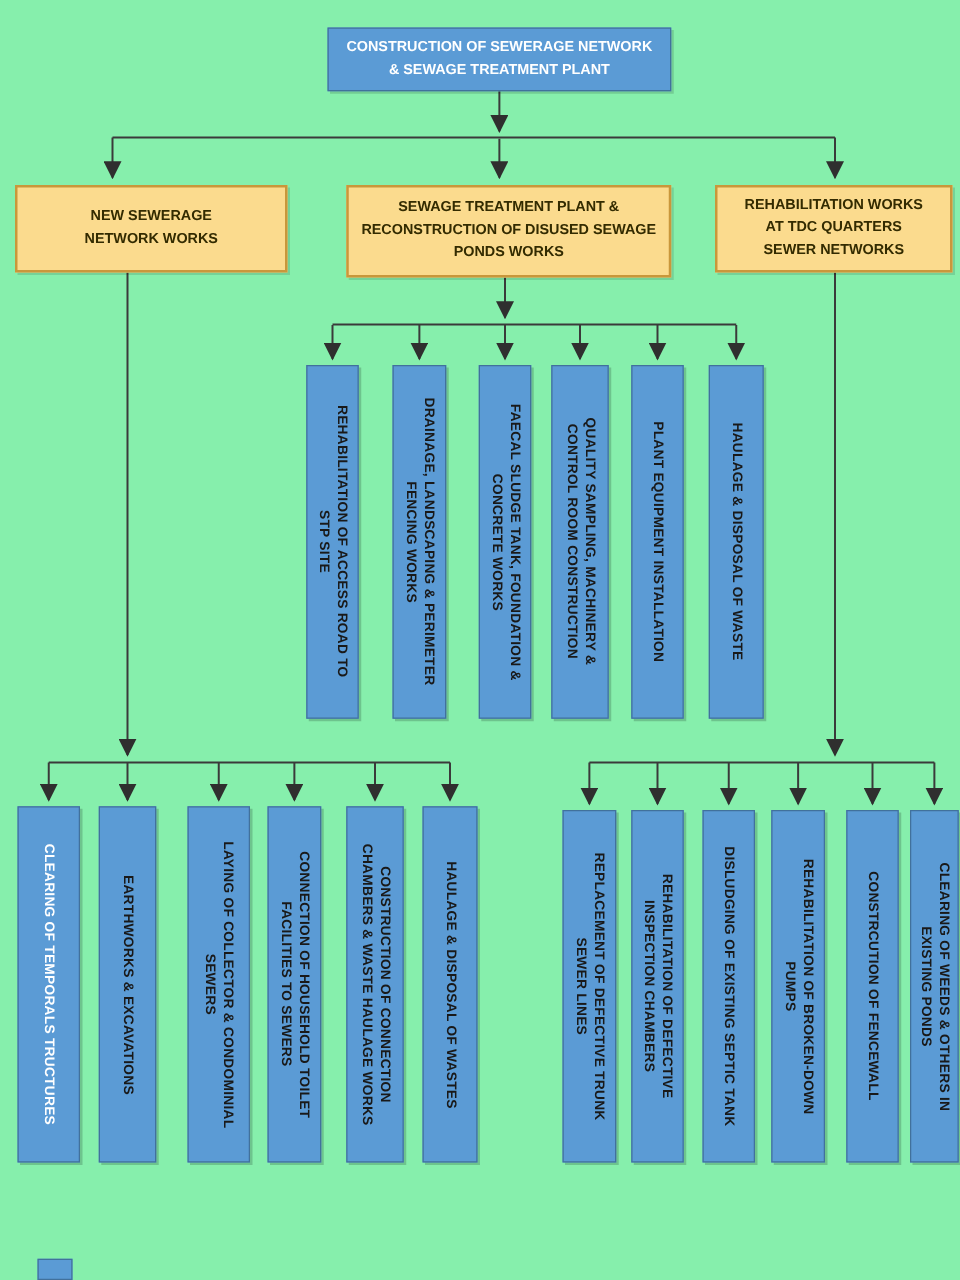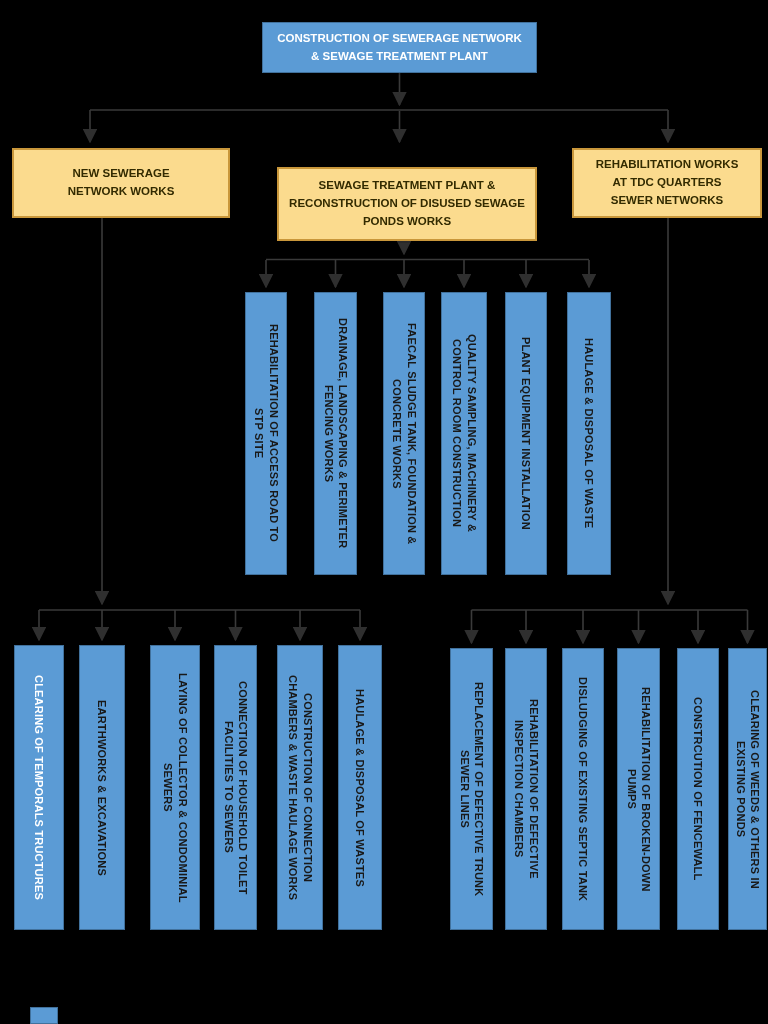--- a/index.html
+++ b/index.html
@@ -1,16 +1,16 @@
 <!DOCTYPE html>
 <html style="--node-fill: #5B9BD5; --node-border: #41719C; --branch-fill: #FBDB8E; --branch-border: #C9973B; --line: #3A3A3A; --text-dark: #191919; --text-light: #FFFFFF;"><head>
 <meta charset="utf-8">
 <style>
   html,body{margin:0;padding:0;background:#ffffff;}
-  .page{position:relative;width:768px;height:1024px;background:#000000;overflow:hidden;
+  .page{position:relative;width:768px;height:1024px;background:#86efac;overflow:hidden;
         font-family:"Liberation Sans",sans-serif;}
   .connectors{position:absolute;left:0;top:0;width:768px;height:1024px;}
   .ln{stroke:var(--line,#3a3a3a);stroke-width:1.6;fill:none;}
   .node{position:absolute;display:flex;align-items:center;justify-content:center;
         text-align:center;font-weight:bold;box-sizing:border-box;}
   .root{background:var(--node-fill,#5B9BD5);border:1px solid var(--node-border,#41719C);
         color:var(--text-light,#ffffff);font-size:11.5px;line-height:1.5;
         box-shadow:2px 2px 0 rgba(0,0,0,.14);}
   .branch{background:var(--branch-fill,#FBDB8E);border:2px solid var(--branch-border,#C9973B);
         color:#332b00;font-size:11.5px;line-height:1.55;
@@ -72,21 +72,21 @@
     <path class="ln" d="M747.5 610 V643" marker-end="url(#ah)"></path>
   </svg>
 
   <div class="node root" style="left:262px;top:22px;width:275px;height:51px;padding:2px 14px;">
     <span>CONSTRUCTION OF SEWERAGE NETWORK &amp; SEWAGE TREATMENT PLANT</span>
   </div>
 
   <div class="node branch" style="left:12px;top:148px;width:218px;height:70px;padding:2px 28px;">
     <span>NEW SEWERAGE NETWORK WORKS</span>
   </div>
-  <div class="node branch" style="left:277px;top:148px;width:260px;height:74px;padding:2px 10px;margin-top:19px;">
+  <div class="node branch" style="left:277px;top:148px;width:260px;height:74px;padding:2px 10px;">
     <span>SEWAGE TREATMENT PLANT &amp; RECONSTRUCTION OF DISUSED SEWAGE PONDS WORKS</span>
   </div>
   <div class="node branch" style="left:572px;top:148px;width:190px;height:70px;padding:18px 20px;">
     <span>REHABILITATION WORKS AT TDC QUARTERS SEWER NETWORKS</span>
   </div>
 
   <div class="vnode" style="left:245px;top:292px;width:42px;height:283px;">
     <span class="vtext">REHABILITATION OF ACCESS ROAD TO STP SITE</span>
   </div>
   <div class="vnode" style="left:314px;top:292px;width:43px;height:283px;">

